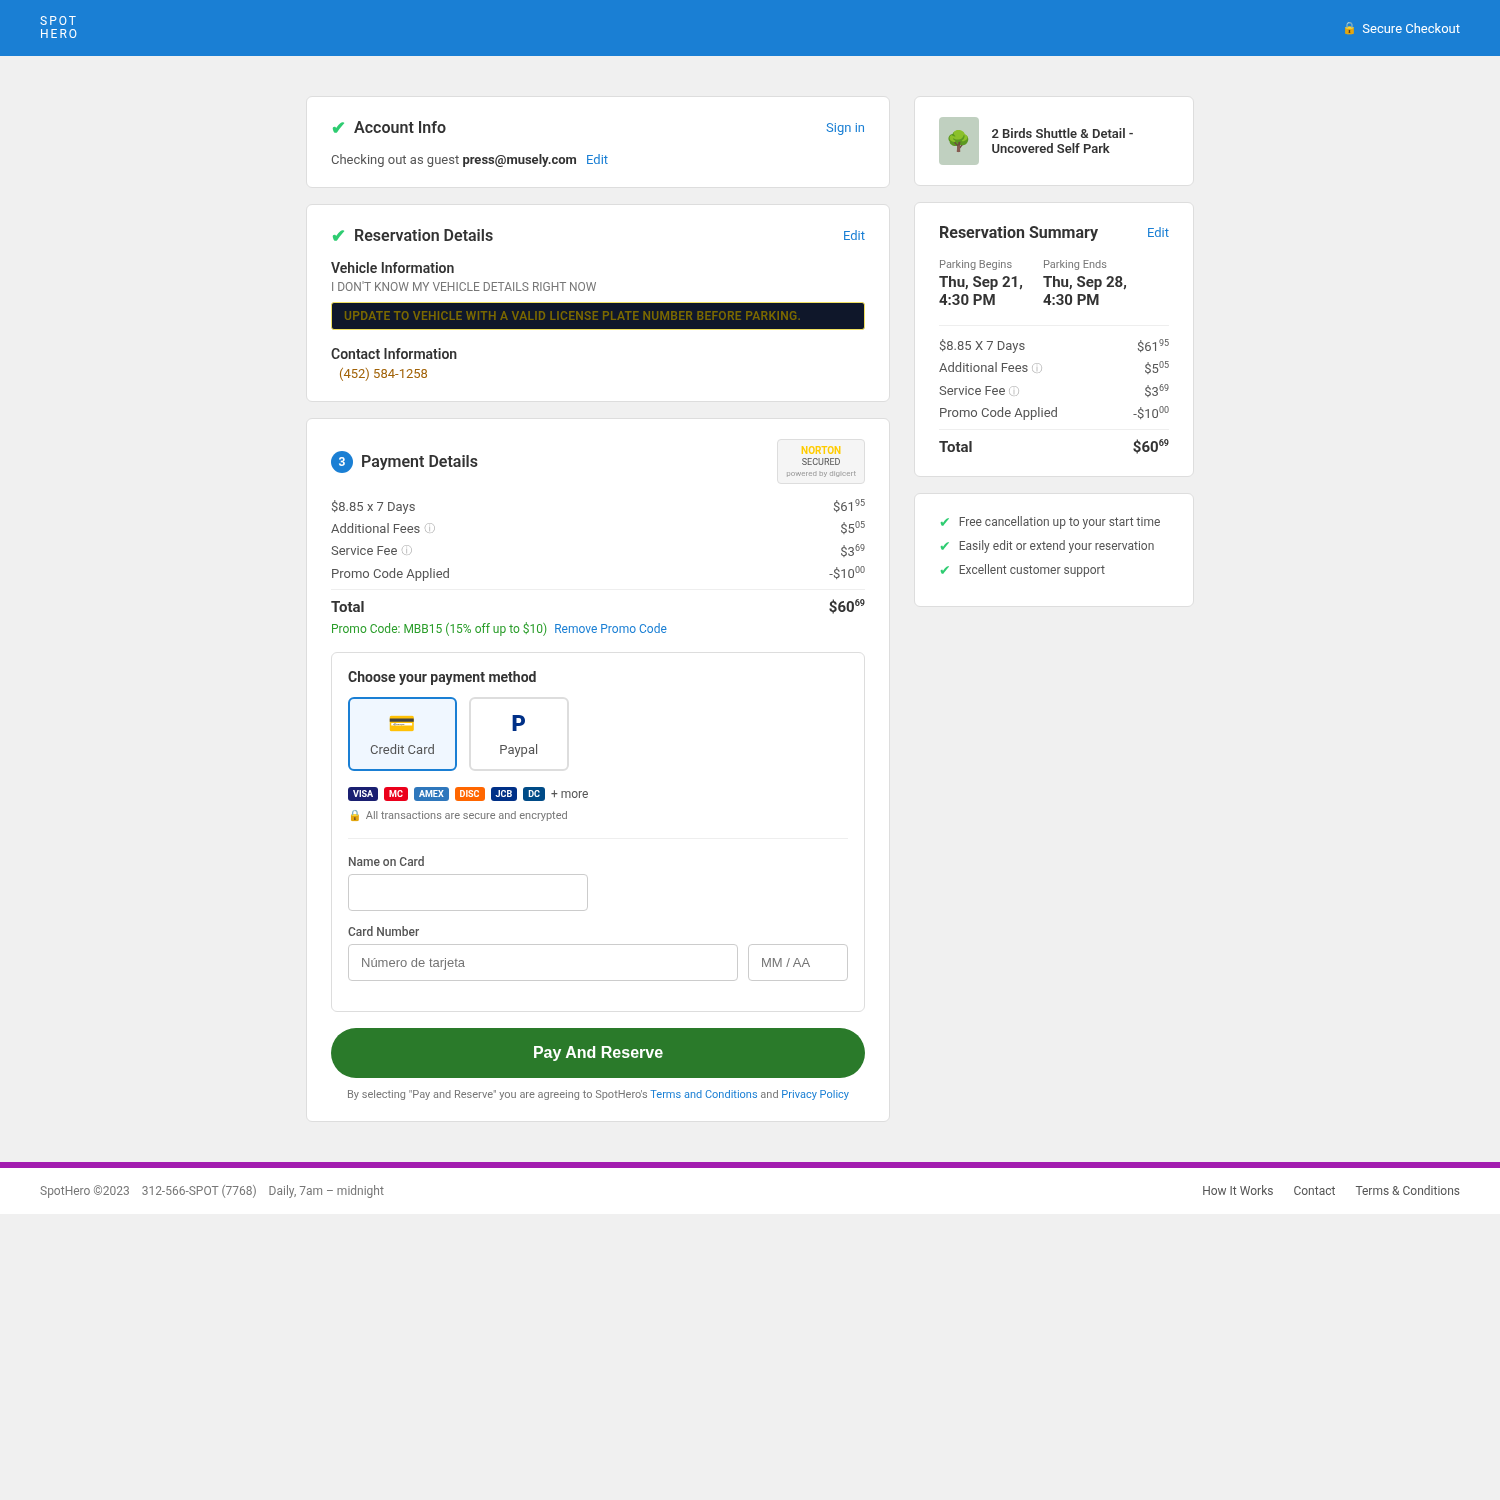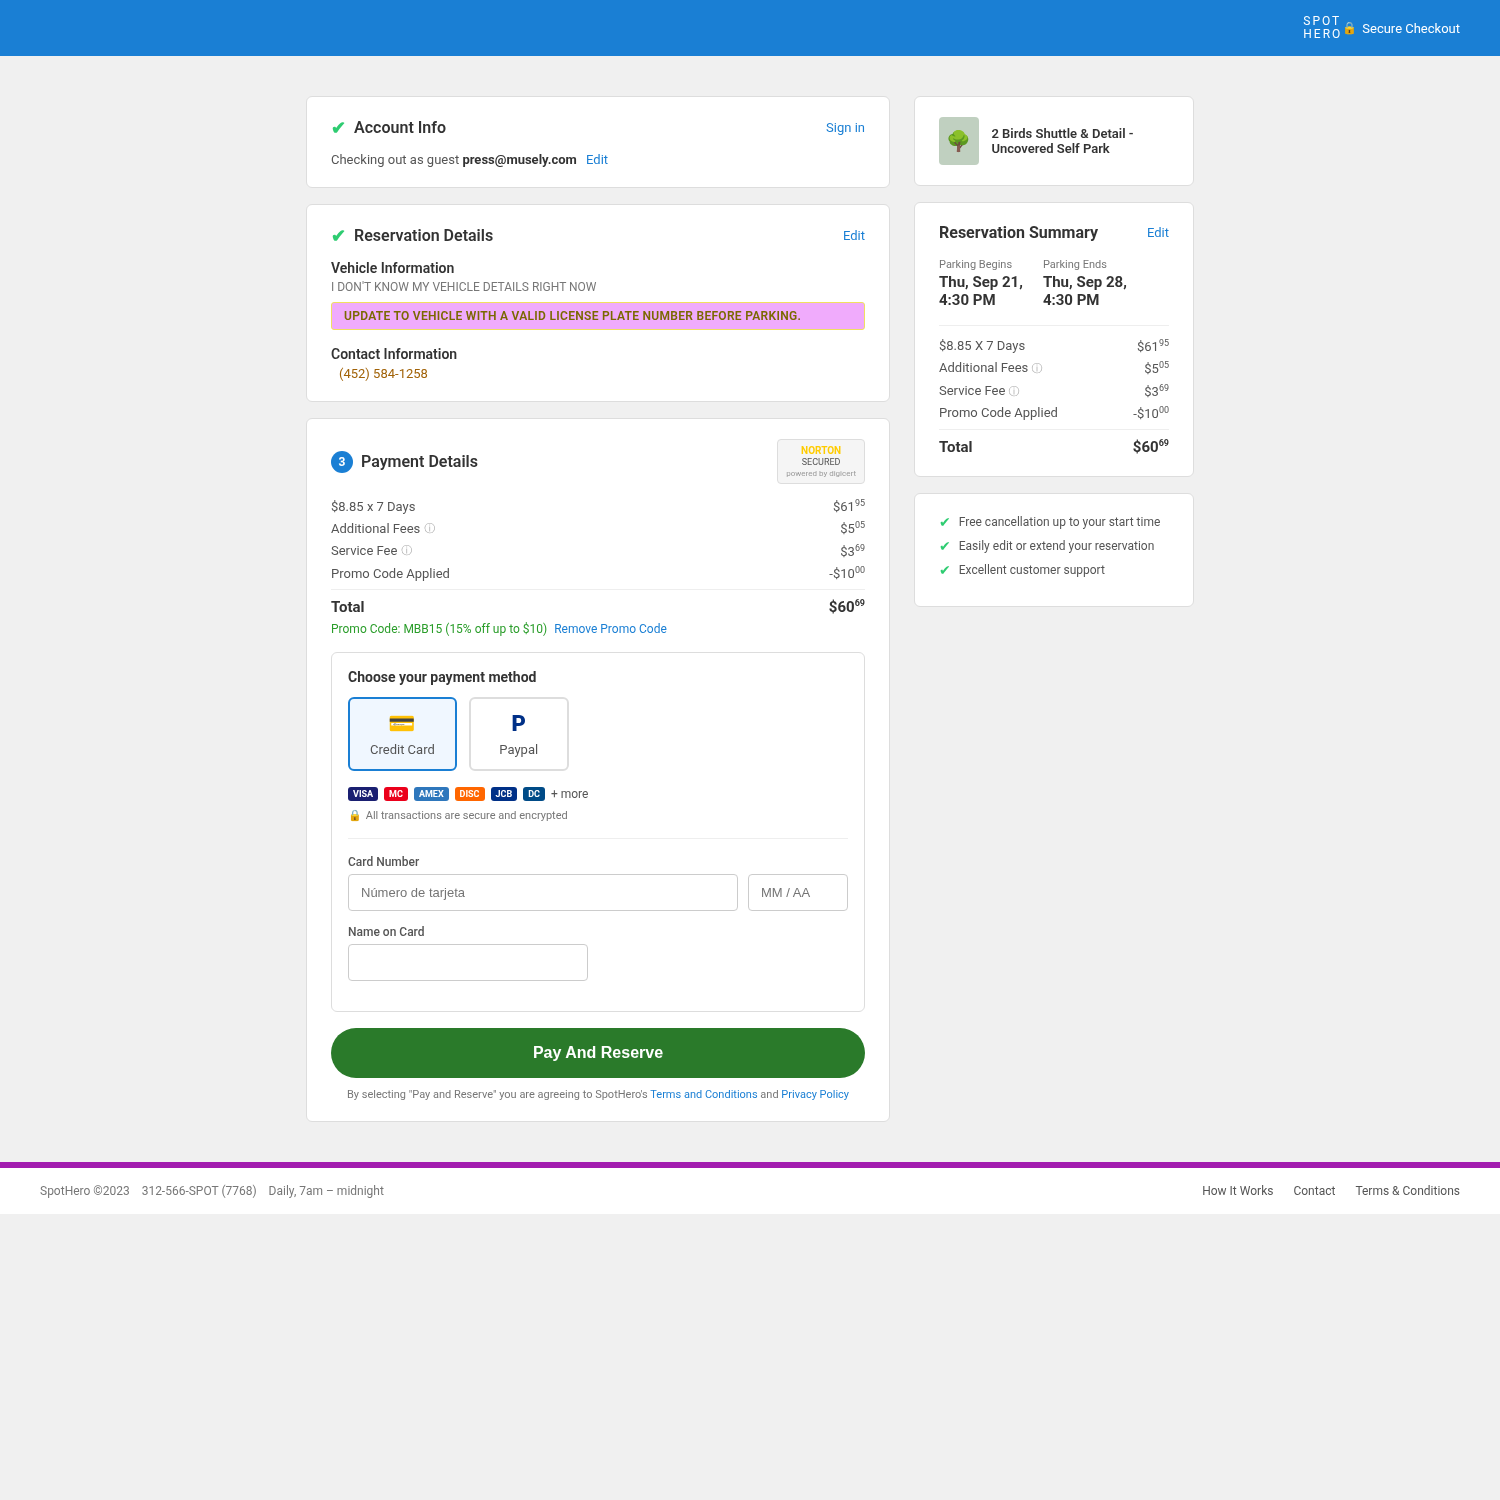--- a/index.html
+++ b/index.html
@@ -1,19 +1,19 @@
 <!DOCTYPE html>
 <html><head>
   <meta charset="utf-8">
   <style>
     * { box-sizing: border-box; margin: 0; padding: 0; }
     body { font-family: -apple-system, BlinkMacSystemFont, 'Segoe UI', Roboto, sans-serif; background: #f0f0f0; color: #333; font-size: 14px; }
 
     
-    .header { background: #1a7fd4; padding: 0 40px; height: 56px; display: flex; align-items: center; justify-content: flex-end; }
+    .header { background: #1a7fd4; padding: 0 40px; height: 56px; display: flex; align-items: center; justify-content: space-between; }
     .header-logo { color: white; font-weight: 900; font-size: 22px; line-height: 1.1; letter-spacing: 1px; }
     .header-logo span { display: block; font-size: 12px; font-weight: 400; letter-spacing: 2px; }
     .secure-checkout { color: white; font-size: 13px; display: flex; align-items: center; gap: 5px; }
     .lock-icon { font-size: 12px; }
 
     
     .main-content { max-width: 920px; margin: 40px auto; display: flex; gap: 24px; padding: 0 16px; }
     .left-col { flex: 1; display: flex; flex-direction: column; gap: 16px; }
     .right-col { width: 280px; display: flex; flex-direction: column; gap: 16px; }
 
@@ -26,21 +26,21 @@
     .check-icon { color: #2ecc71; font-size: 18px; }
     .edit-link { color: #1a7fd4; font-size: 13px; text-decoration: none; cursor: pointer; }
     .guest-info { font-size: 13px; color: #555; }
     .guest-info strong { color: #333; margin-top: 12px; }
     .edit-inline { color: #1a7fd4; font-size: 13px; cursor: pointer; margin-left: 6px; }
 
     
     .divider { border: none; border-top: 1px solid #eee; margin: 16px 0; }
     .vehicle-title { font-size: 14px; font-weight: 600; margin-bottom: 4px; }
     .vehicle-sub { font-size: 12px; color: #777; margin-bottom: 8px; }
-    .warning-banner { background: #f0abfc; border: 1px solid #f0e060; color: #7a6800; font-size: 12px; font-weight: 600; padding: 6px 12px; border-radius: 3px; text-transform: uppercase; letter-spacing: 0.3px; }
+    .warning-banner { background: #0f172a; border: 1px solid #f0e060; color: #7a6800; font-size: 12px; font-weight: 600; padding: 6px 12px; border-radius: 3px; text-transform: uppercase; letter-spacing: 0.3px; }
     .contact-title { font-size: 14px; font-weight: 600; margin-bottom: 4px; margin-top: 16px; }
     .contact-phone { font-size: 13px; color: #a16207; margin-left: 8px; }
 
     
     .step-num { background: #1a7fd4; color: white; border-radius: 50%; width: 22px; height: 22px; display: flex; align-items: center; justify-content: center; font-size: 12px; font-weight: 700; flex-shrink: 0; }
     .norton-badge { background: #f5f5f5; border: 1px solid #ddd; border-radius: 4px; padding: 4px 8px; font-size: 9px; color: #555; text-align: center; line-height: 1.3; }
     .norton-badge .norton-title { font-weight: 700; color: #ffcc00; font-size: 10px; }
     .fee-row { display: flex; justify-content: space-between; font-size: 13px; color: #555; margin-bottom: 6px; }
     .fee-row .fee-label { display: flex; align-items: center; gap: 4px; }
     .info-icon { color: #aaa; font-size: 11px; cursor: pointer; }
@@ -225,30 +225,30 @@
           </div>
           <div class="secure-text">
             <span>🔒</span>
             <span>All transactions are secure and encrypted</span>
           </div>
         </div>
 
         <hr class="divider">
 
         <div class="field-group">
+          <div class="field-label">Name on Card</div>
+          <input class="field-input-name" type="text" placeholder="" style="">
+        </div>
+
+        <div class="field-group">
           <div class="field-label">Card Number</div>
           <div class="field-row">
             <input class="field-input" type="text" placeholder="Número de tarjeta" style="flex: 1 1 0%;">
             <input class="field-input-date" type="text" placeholder="MM / AA" style="">
           </div>
-        </div>
-
-        <div class="field-group">
-          <div class="field-label">Name on Card</div>
-          <input class="field-input-name" type="text" placeholder="" style="">
         </div>
       </div>
 
       
       <button class="pay-button">Pay And Reserve</button>
       <div class="terms-text">
         <span>By selecting "Pay and Reserve" you are agreeing to SpotHero's</span>
         <a class="terms-link">Terms and Conditions</a>
         <span>and</span>
         <a class="terms-link">Privacy Policy</a>

